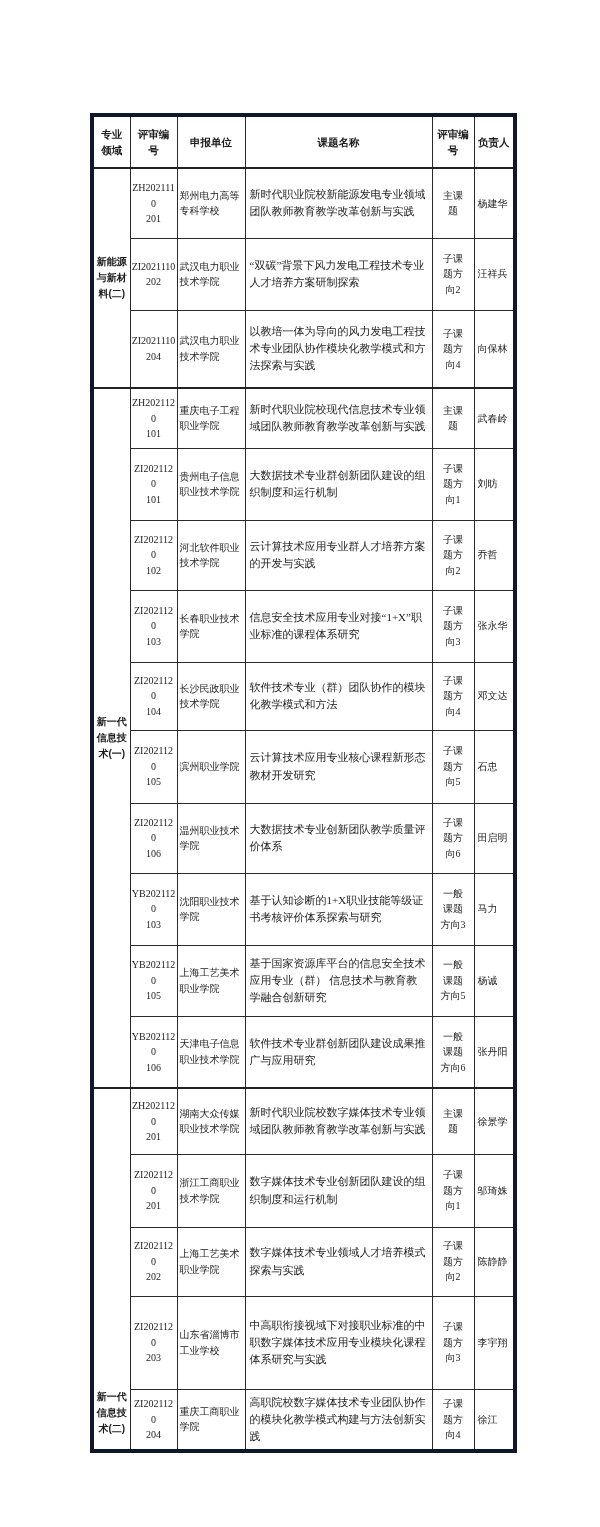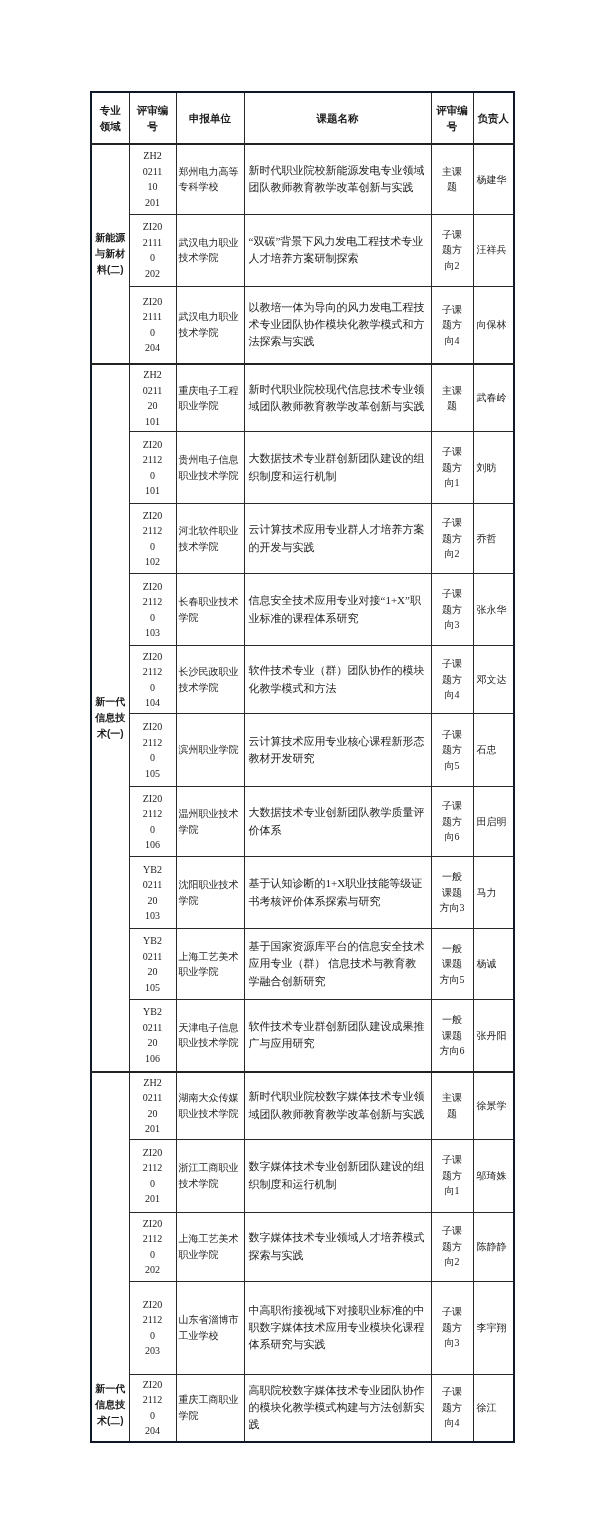--- a/index.html
+++ b/index.html
@@ -1,30 +1,30 @@
 <!DOCTYPE html>
 <html><head>
 <meta charset="utf-8">
 <style>
   html,body{margin:0;padding:0;background:#ffffff;}
   body{width:600px;height:1527px;position:relative;
        font-family:"Liberation Serif","DejaVu Serif",serif;color:#1c1c1c;}
   .page{position:absolute;left:0;top:0;width:600px;height:1527px;background:#ffffff;}
-  table.review{position:absolute;left:90px;top:91px;width:423px;
-       border-collapse:collapse;table-layout:fixed;border:2px solid #0f172a;}
+  table.review{position:absolute;left:90px;top:113px;width:423px;
+       border-collapse:collapse;table-layout:fixed;border:4px solid #0f172a;}
   th,td{border:1px solid #2a2a2a;padding:2px 3px;vertical-align:middle;
        font-size:10px;line-height:1.55;overflow:hidden;}
   thead th{font-family:"Liberation Sans","DejaVu Sans",sans-serif;font-weight:bold;
        text-align:center;height:46px;font-size:10.5px;white-space:pre-line;
        border-bottom:2px solid #222;}
   tr.group-start td{border-top:2px solid #222;}
   td.col-field{font-family:Liberation Sans, sans-serif;font-weight:bold;
        text-align:center;padding:2px;font-size:10px;line-height:1.6;}
   td.col-field.v-bottom{vertical-align:bottom;padding-bottom:12px;}
-  td.col-code{text-align:center;white-space:pre-line;word-break:break-all;padding:2px 13px;margin-top:11px;}
+  td.col-code{text-align:center;white-space:pre-line;word-break:break-all;padding:2px 1px;margin-top:11px;}
   td.col-unit{text-align:left;padding:6px 2px;}
   td.col-title{text-align:left;padding:2px 4px;font-size:11px;}
   td.col-category{text-align:center;padding:2px 6px;}
   td.col-leader{text-align:left;}
   col.c-field{width:38px;} col.c-code{width:47px;} col.c-unit{width:68px;}
   col.c-title{width:187px;} col.c-category{width:42px;} col.c-leader{width:41px;}
 </style>
 </head>
 <body>
 

